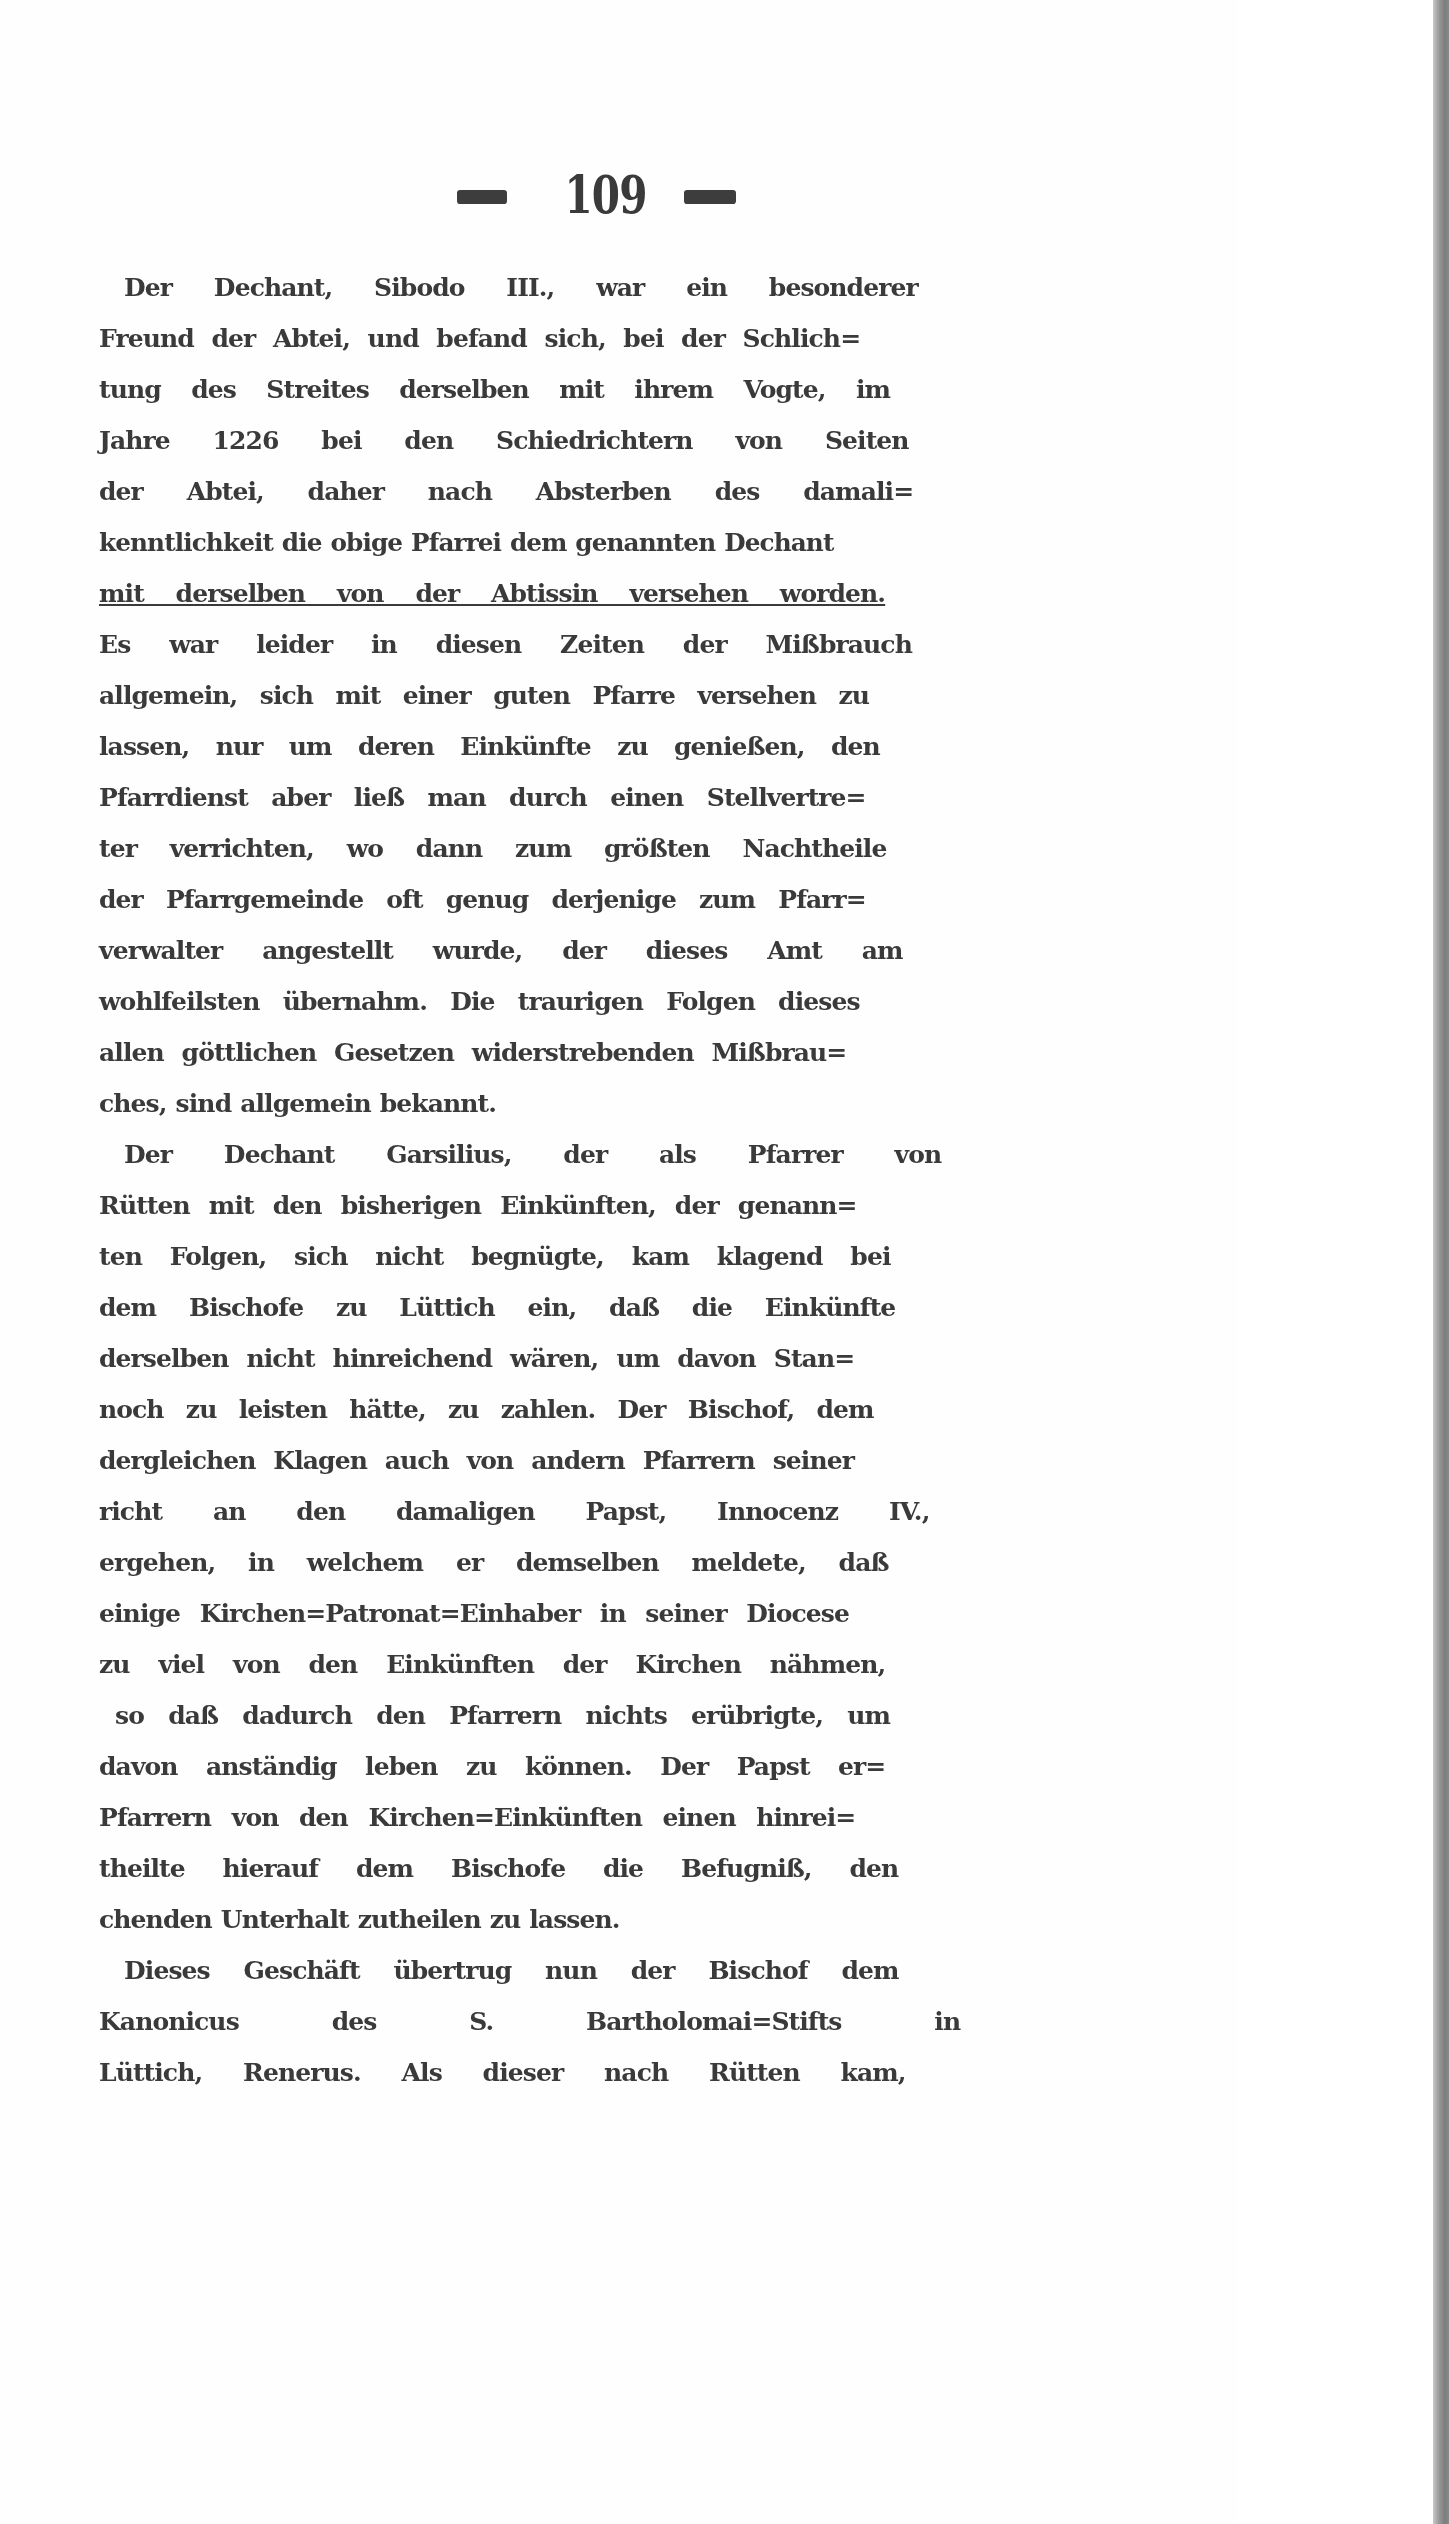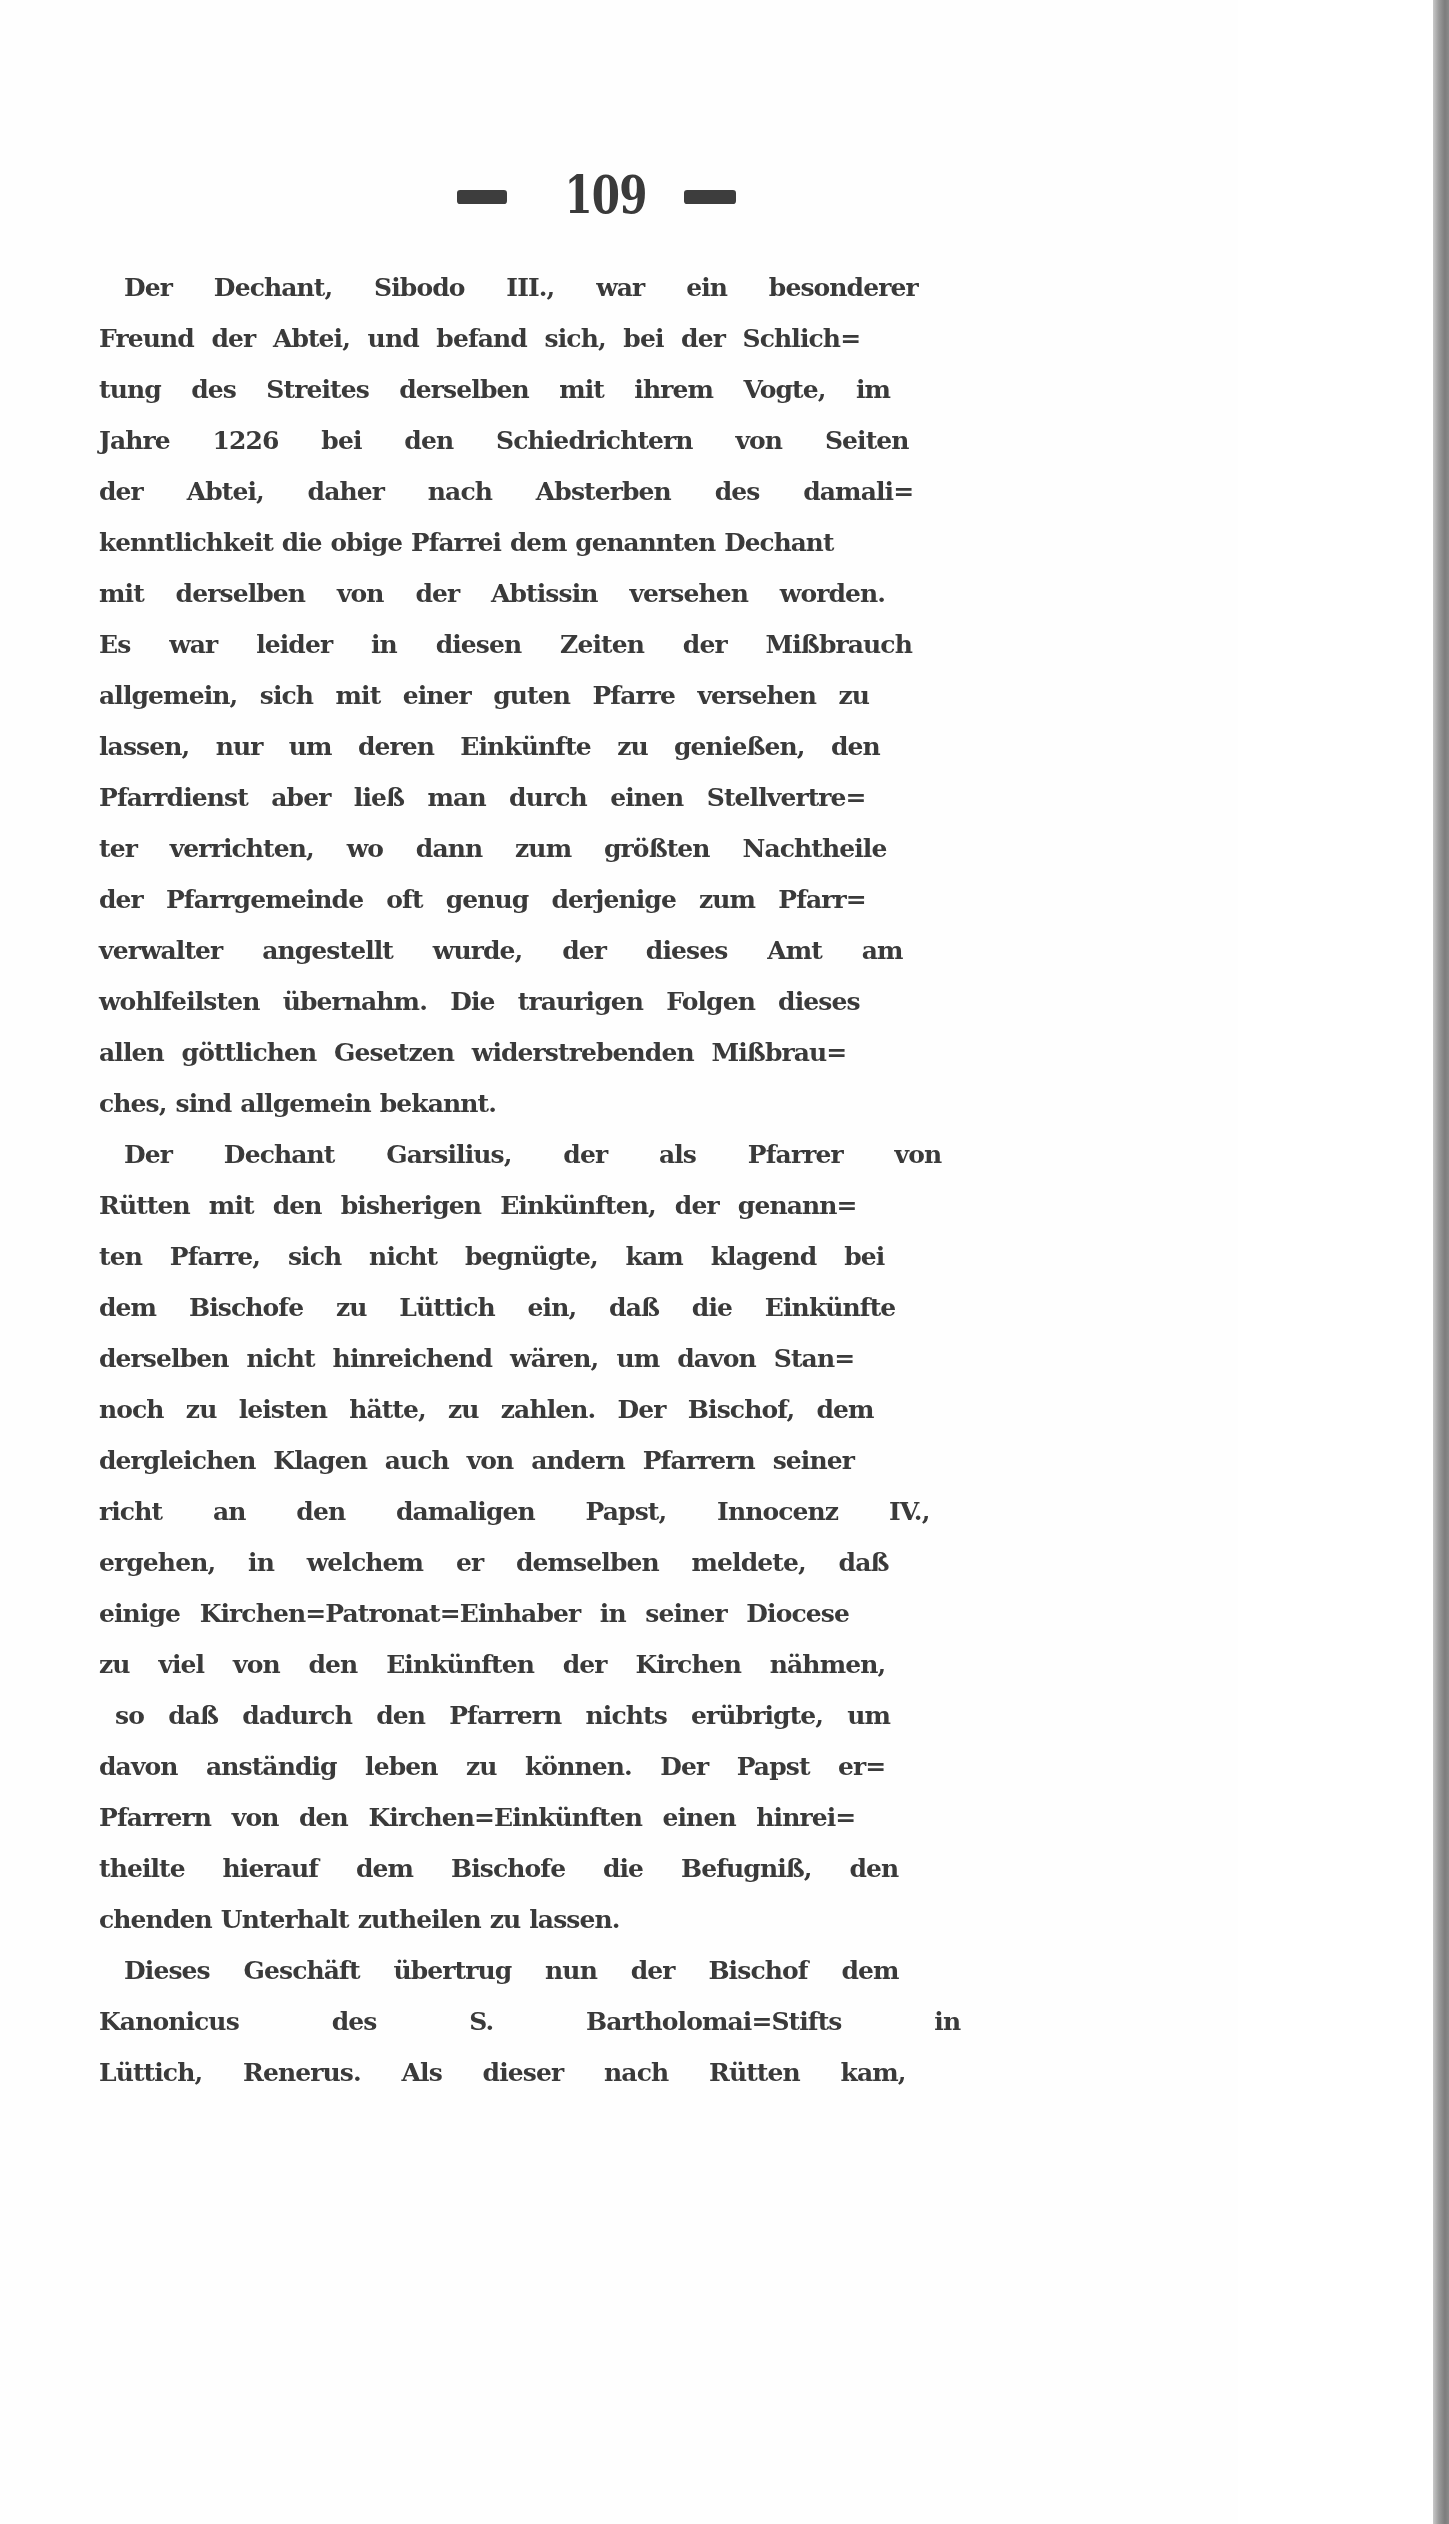--- a/index.html
+++ b/index.html
@@ -97,37 +97,37 @@
 
   <div class="body">
 
     <div>
       <span class="line indent" style="word-spacing: 34px; text-align-last: left;">Der Dechant, Sibodo III., war ein besonderer</span>
       <span class="line" style="word-spacing: 9.8px; text-align-last: left;">Freund der Abtei, und befand sich, bei der Schlich=</span>
       <span class="line" style="word-spacing: 22.6px; text-align-last: left;">tung des Streites derselben mit ihrem Vogte, im</span>
       <span class="line" style="word-spacing: 35px; text-align-last: left;">Jahre 1226 bei den Schiedrichtern von Seiten</span>
       <span class="line" style="word-spacing: 36px; text-align-last: left;">der Abtei, daher nach Absterben des damali=</span>
       <span class="line"><span class="squeeze" style="transform: scaleX(0.9879);">kenntlichkeit die obige Pfarrei dem genannten Dechant</span></span>
-      <span class="line" style="word-spacing: 24px; text-align-last: left;">mit derselben von der Abtissin versehen worden.</span>
+      <span class="line" style="word-spacing: 24px; text-align-last: left; text-decoration: underline;">mit derselben von der Abtissin versehen worden.</span>
       <span class="line" style="word-spacing: 31px; text-align-last: left;">Es war leider in diesen Zeiten der Mißbrauch</span>
       <span class="line" style="word-spacing: 14.6px; text-align-last: left;">allgemein, sich mit einer guten Pfarre versehen zu</span>
       <span class="line" style="word-spacing: 18.5px; text-align-last: left;">lassen, nur um deren Einkünfte zu genießen, den</span>
       <span class="line" style="word-spacing: 15.6px; text-align-last: left;">Pfarrdienst aber ließ man durch einen Stellvertre=</span>
       <span class="line" style="word-spacing: 25px; text-align-last: left;">ter verrichten, wo dann zum größten Nachtheile</span>
       <span class="line" style="word-spacing: 15.3px; text-align-last: left;">der Pfarrgemeinde oft genug derjenige zum Pfarr=</span>
       <span class="line" style="word-spacing: 32px; text-align-last: left;">verwalter angestellt wurde, der dieses Amt am</span>
       <span class="line" style="word-spacing: 15.4px; text-align-last: left;">wohlfeilsten übernahm. Die traurigen Folgen dieses</span>
       <span class="line" style="word-spacing: 10px; text-align-last: left;">allen göttlichen Gesetzen widerstrebenden Mißbrau=</span>
       <span class="line last">ches, sind allgemein bekannt.</span>
     </div>
 
     <div>
       <span class="line indent" style="word-spacing: 44px; text-align-last: left;">Der Dechant Garsilius, der als Pfarrer von</span>
       <span class="line" style="word-spacing: 11.3px; text-align-last: left;">Rütten mit den bisherigen Einkünften, der genann=</span>
-      <span class="line" style="word-spacing: 20px; text-align-last: left;">ten Pfarre, sich nicht begnügte, kam klagend bei</span>
+      <span class="line" style="word-spacing: 20px; text-align-last: left;">ten Folgen, sich nicht begnügte, kam klagend bei</span>
       <span class="line" style="word-spacing: 25px; text-align-last: left;">dem Bischofe zu Lüttich ein, daß die Einkünfte</span>
       <span class="line" style="word-spacing: 10.2px; text-align-last: left;">derselben nicht hinreichend wären, um davon Stan=</span>
       <span class="line" style="word-spacing: 14.4px; text-align-last: left;">noch zu leisten hätte, zu zahlen. Der Bischof, dem</span>
       <span class="line" style="word-spacing: 10px; text-align-last: left;">dergleichen Klagen auch von andern Pfarrern seiner</span>
       <span class="line" style="word-spacing: 43px; text-align-last: left;">richt an den damaligen Papst, Innocenz IV.,</span>
       <span class="line" style="word-spacing: 25px; text-align-last: left;">ergehen, in welchem er demselben meldete, daß</span>
       <span class="line" style="word-spacing: 11.8px; text-align-last: left;">einige Kirchen=Patronat=Einhaber in seiner Diocese</span>
       <span class="line" style="word-spacing: 21px; text-align-last: left;">zu viel von den Einkünften der Kirchen nähmen,</span>
       <span class="line" style="word-spacing: 16.4px; text-align-last: left; margin-left: 16px;">so daß dadurch den Pfarrern nichts erübrigte, um</span>
       <span class="line" style="word-spacing: 20.6px; text-align-last: left;">davon anständig leben zu können. Der Papst er=</span>

